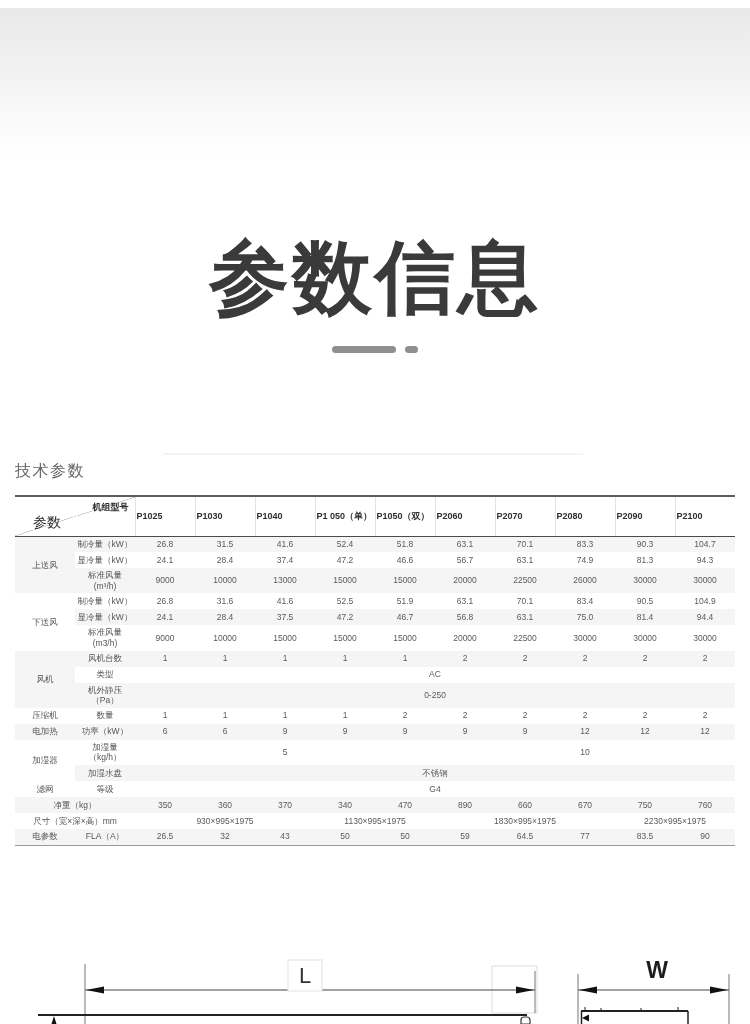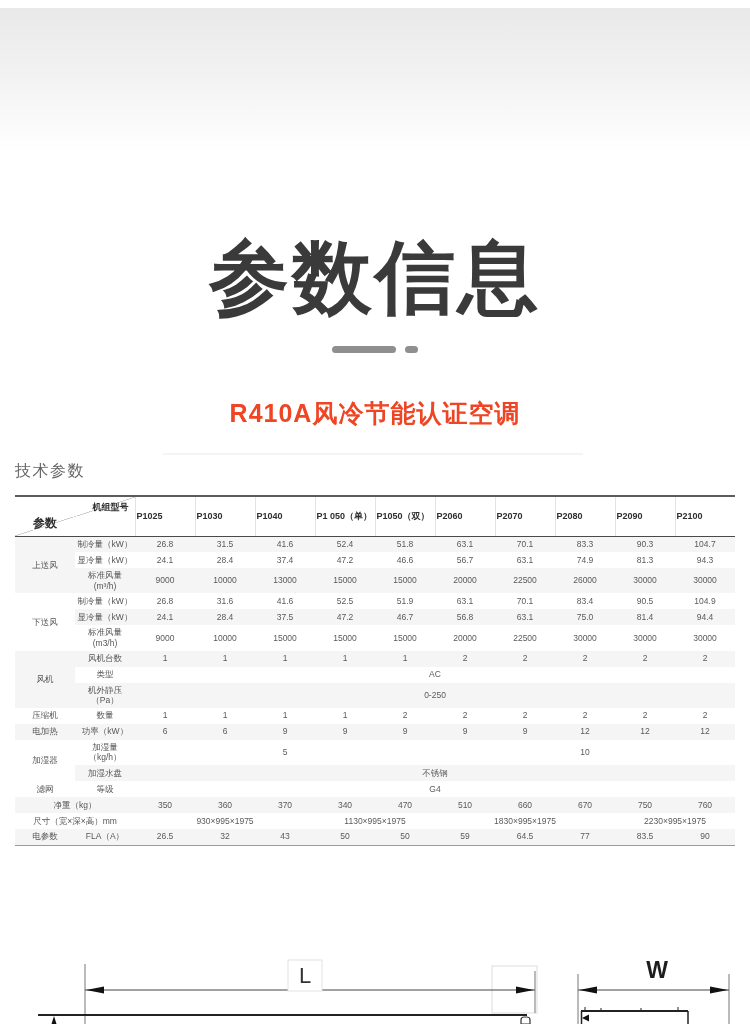--- a/index.html
+++ b/index.html
@@ -49,21 +49,21 @@
     border-bottom:1.5px solid #4a4a4a; border-left:1px solid #e3e3e3;
     padding:0 1px;
   }
   table.spec thead th:first-child { border-left:none; }
   th.corner { position:relative; padding:0; }
   .corner-diag {
     position:absolute; inset:0;
     background:linear-gradient(to bottom right,transparent 49.4%,#cfcfcf 49.4%,#cfcfcf 50.6%,transparent 50.6%);
   }
   .corner-top    { position:absolute; top:4px;  right:6px; font-size:9px; font-weight:700; color:#2e2e2e; }
-  .corner-bottom { position:absolute; bottom:4px; left:18px; font-size:12px; font-weight:700; color:#2e2e2e; }
+  .corner-bottom { position:absolute; bottom:4px; left:18px; font-size:14px; font-weight:400; color:#2e2e2e; }
   table.spec tbody td {
     height:16px; text-align:center; vertical-align:middle;
     padding:2px 2px; line-height:1.25; white-space:pre-line;
   }
   table.spec tbody tr:nth-child(odd) { background:#f5f5f6; }
   table.spec tbody td.group { color:#565656; }
   table.spec tbody td.label { color:#565656; }
   
   .condenser-title {
     position:absolute; top:864px; left:0; width:750px; text-align:center;
@@ -78,21 +78,20 @@
 
   <div class="top-gradient"></div>
 
   <div class="main-title">参数信息</div>
 
   <div class="title-underline">
     <span class="bar"></span>
     <span class="dot"></span>
   </div>
 
-  <div class="sub-title">R410A风冷节能认证空调</div>
 
   <div class="faint-divider"></div>
 
   <div class="section-label">技术参数</div>
 
   <div class="table-wrap">
     <table class="spec">
       <colgroup>
         <col>
           <col>
@@ -274,21 +273,21 @@
             <td class="label">等级</td>
             <td colspan="10">G4</td>
           </tr>
           <tr>
             <td colspan="2" class="label">净重（kg）</td>
             <td>350</td>
             <td>360</td>
             <td>370</td>
             <td>340</td>
             <td>470</td>
-            <td>510</td>
+            <td>890</td>
             <td>660</td>
             <td>670</td>
             <td>750</td>
             <td>760</td>
           </tr>
           <tr>
             <td colspan="2" class="label">尺寸（宽×深×高）mm</td>
             <td colspan="3">930×995×1975</td>
             <td colspan="2">1130×995×1975</td>
             <td colspan="3">1830×995×1975</td>

